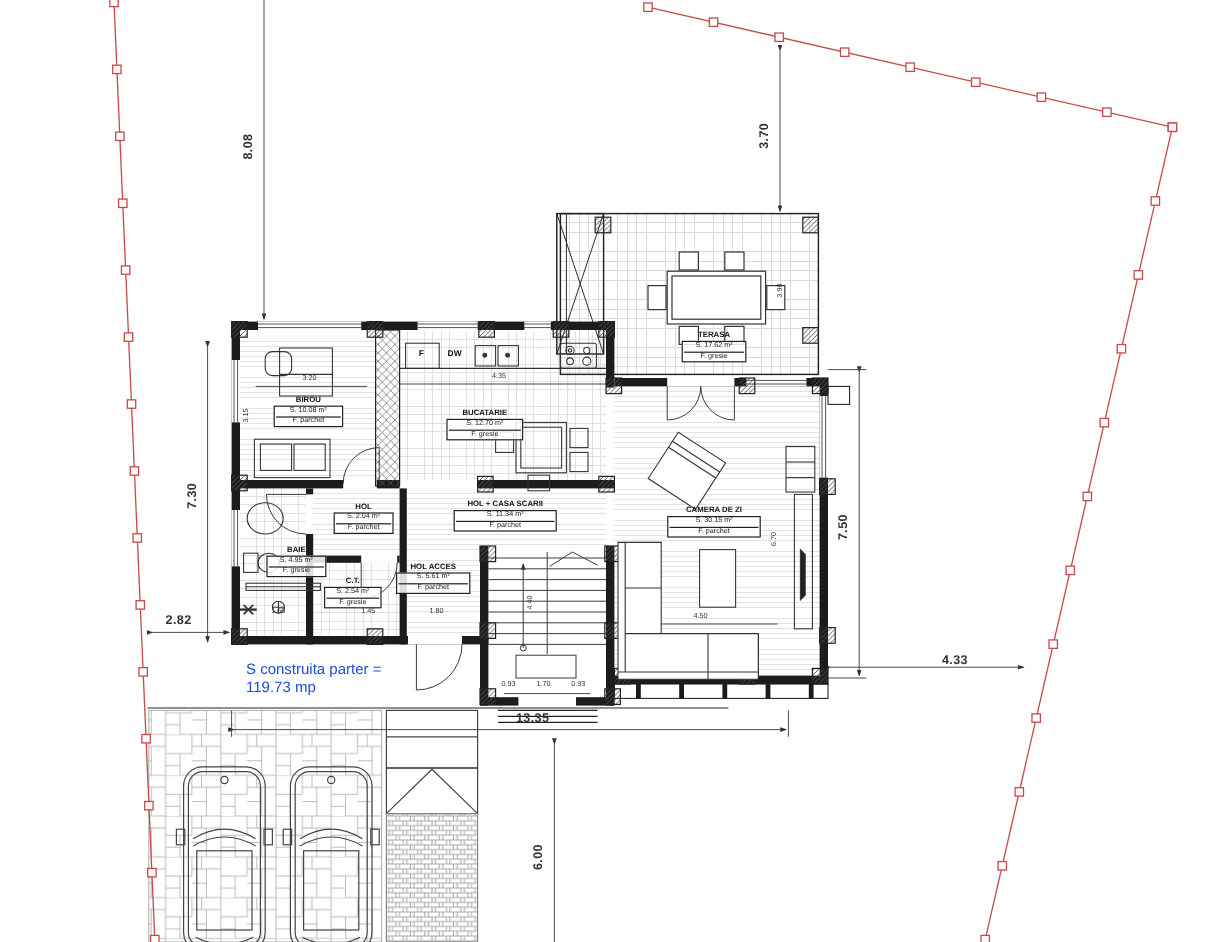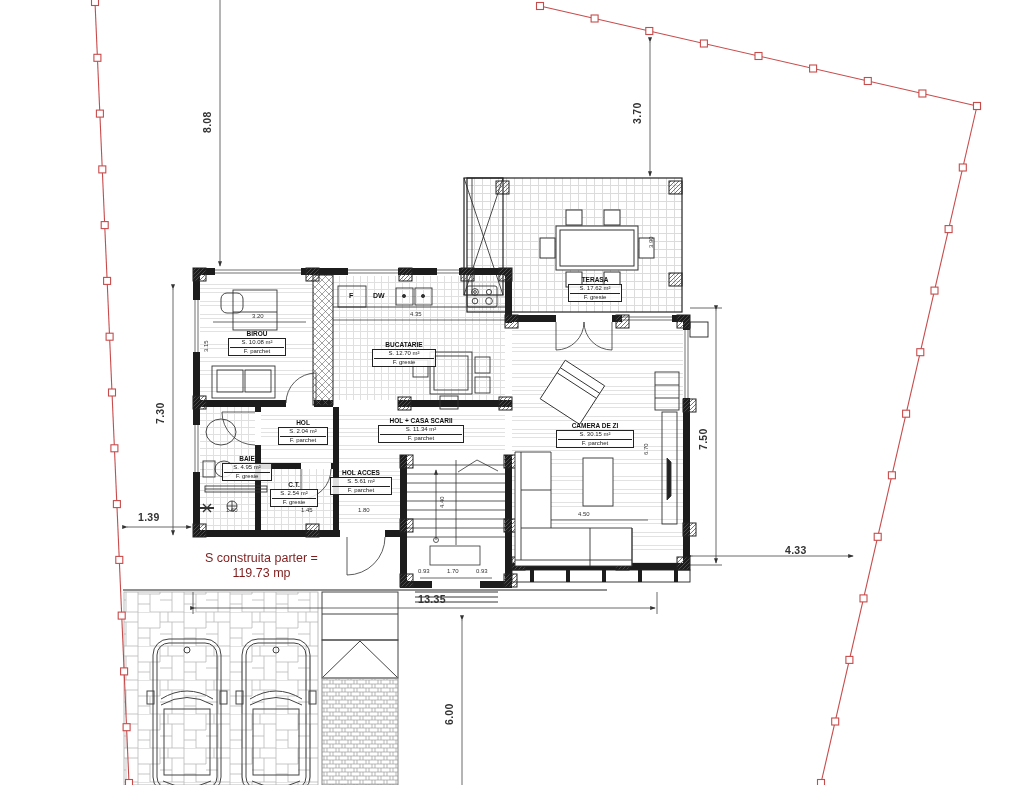--- a/index.html
+++ b/index.html
@@ -9,21 +9,21 @@
   .parquet{background:repeating-linear-gradient(180deg,rgba(0,0,0,0) 0 3.6px,#e2e2e2 3.6px 4.3px);}
   .tile{background-image:repeating-linear-gradient(180deg,rgba(0,0,0,0) 0 6.3px,#e0e0e0 6.3px 7px),
         repeating-linear-gradient(90deg,rgba(0,0,0,0) 0 6.3px,#e0e0e0 6.3px 7px);}
   .tilelg{background-image:repeating-linear-gradient(180deg,rgba(0,0,0,0) 0 7.3px,#dcdcdc 7.3px 8px),
         repeating-linear-gradient(90deg,rgba(0,0,0,0) 0 7.3px,#dcdcdc 7.3px 8px);}
   svg#lines{position:absolute;left:0;top:0;z-index:2;}
   .txt{position:absolute;z-index:3;white-space:nowrap;}
   .dim{font-size:10.5px;font-weight:600;color:#333;letter-spacing:.3px;}
   .sdim{font-size:6px;color:#333;}
   .vert{transform:rotate(-90deg);transform-origin:left top;}
-  .note{font-size:12.5px;color:#7f1d1d;line-height:15px;text-align:center;}
+  .note{font-size:12.5px;color:#1d4ed8;line-height:15px;}
   .rlabel{position:absolute;z-index:3;text-align:center;}
   .rname{font-size:6.5px;font-weight:bold;color:#111;margin-bottom:1px;}
   .rbox{border:1px solid #222;background:rgba(255,255,255,.85);font-size:6px;line-height:7.5px;padding:0 1px;}
   .rbox div+div{border-top:1px solid #222;}
   .app{font-size:7px;font-weight:bold;color:#111;}
 </style>
 </head>
 <body>
 
 <div id="plan">
@@ -352,24 +352,24 @@
       <path d="M667,458 L671,462 V496 L667,500 Z" fill="#222"></path>
       <rect x="655" y="372" width="24" height="38"></rect>
         <line x1="655" y1="385" x2="679" y2="385"></line>
         <line x1="655" y1="398" x2="679" y2="398"></line>
     </g>
   </svg>
 
   <div class="txt dim vert" style="left:201px;top:133px;">8.08</div>
   <div class="txt dim vert" style="left:631px;top:124px;">3.70</div>
   <div class="txt dim vert" style="left:154px;top:424px;">7.30</div>
-  <div class="txt dim" style="left:138px;top:511px;">1.39</div>
+  <div class="txt dim" style="left:138px;top:511px;">2.82</div>
   <div class="txt dim vert" style="left:697px;top:450px;">7.50</div>
   <div class="txt dim" style="left:757px;top:544px;margin-left:28px;">4.33</div>
-  <div class="txt dim" style="left:418px;top:593px;">13.35</div>
+  <div class="txt dim" style="left:430px;top:593px;">13.35</div>
   <div class="txt dim vert" style="left:443px;top:725px;">6.00</div>
 
   <div class="txt sdim" style="left:252px;top:313px;">3.20</div>
   <div class="txt sdim" style="left:410px;top:311px;">4.35</div>
   <div class="txt sdim vert" style="left:203px;top:352px;">3.15</div>
   <div class="txt sdim vert" style="left:648px;top:248px;">3.90</div>
   <div class="txt sdim vert" style="left:643px;top:455px;">6.70</div>
   <div class="txt sdim" style="left:578px;top:511px;">4.50</div>
   <div class="txt sdim vert" style="left:439px;top:508px;">4.40</div>
   <div class="txt sdim" style="left:226px;top:507px;">1.60</div>

